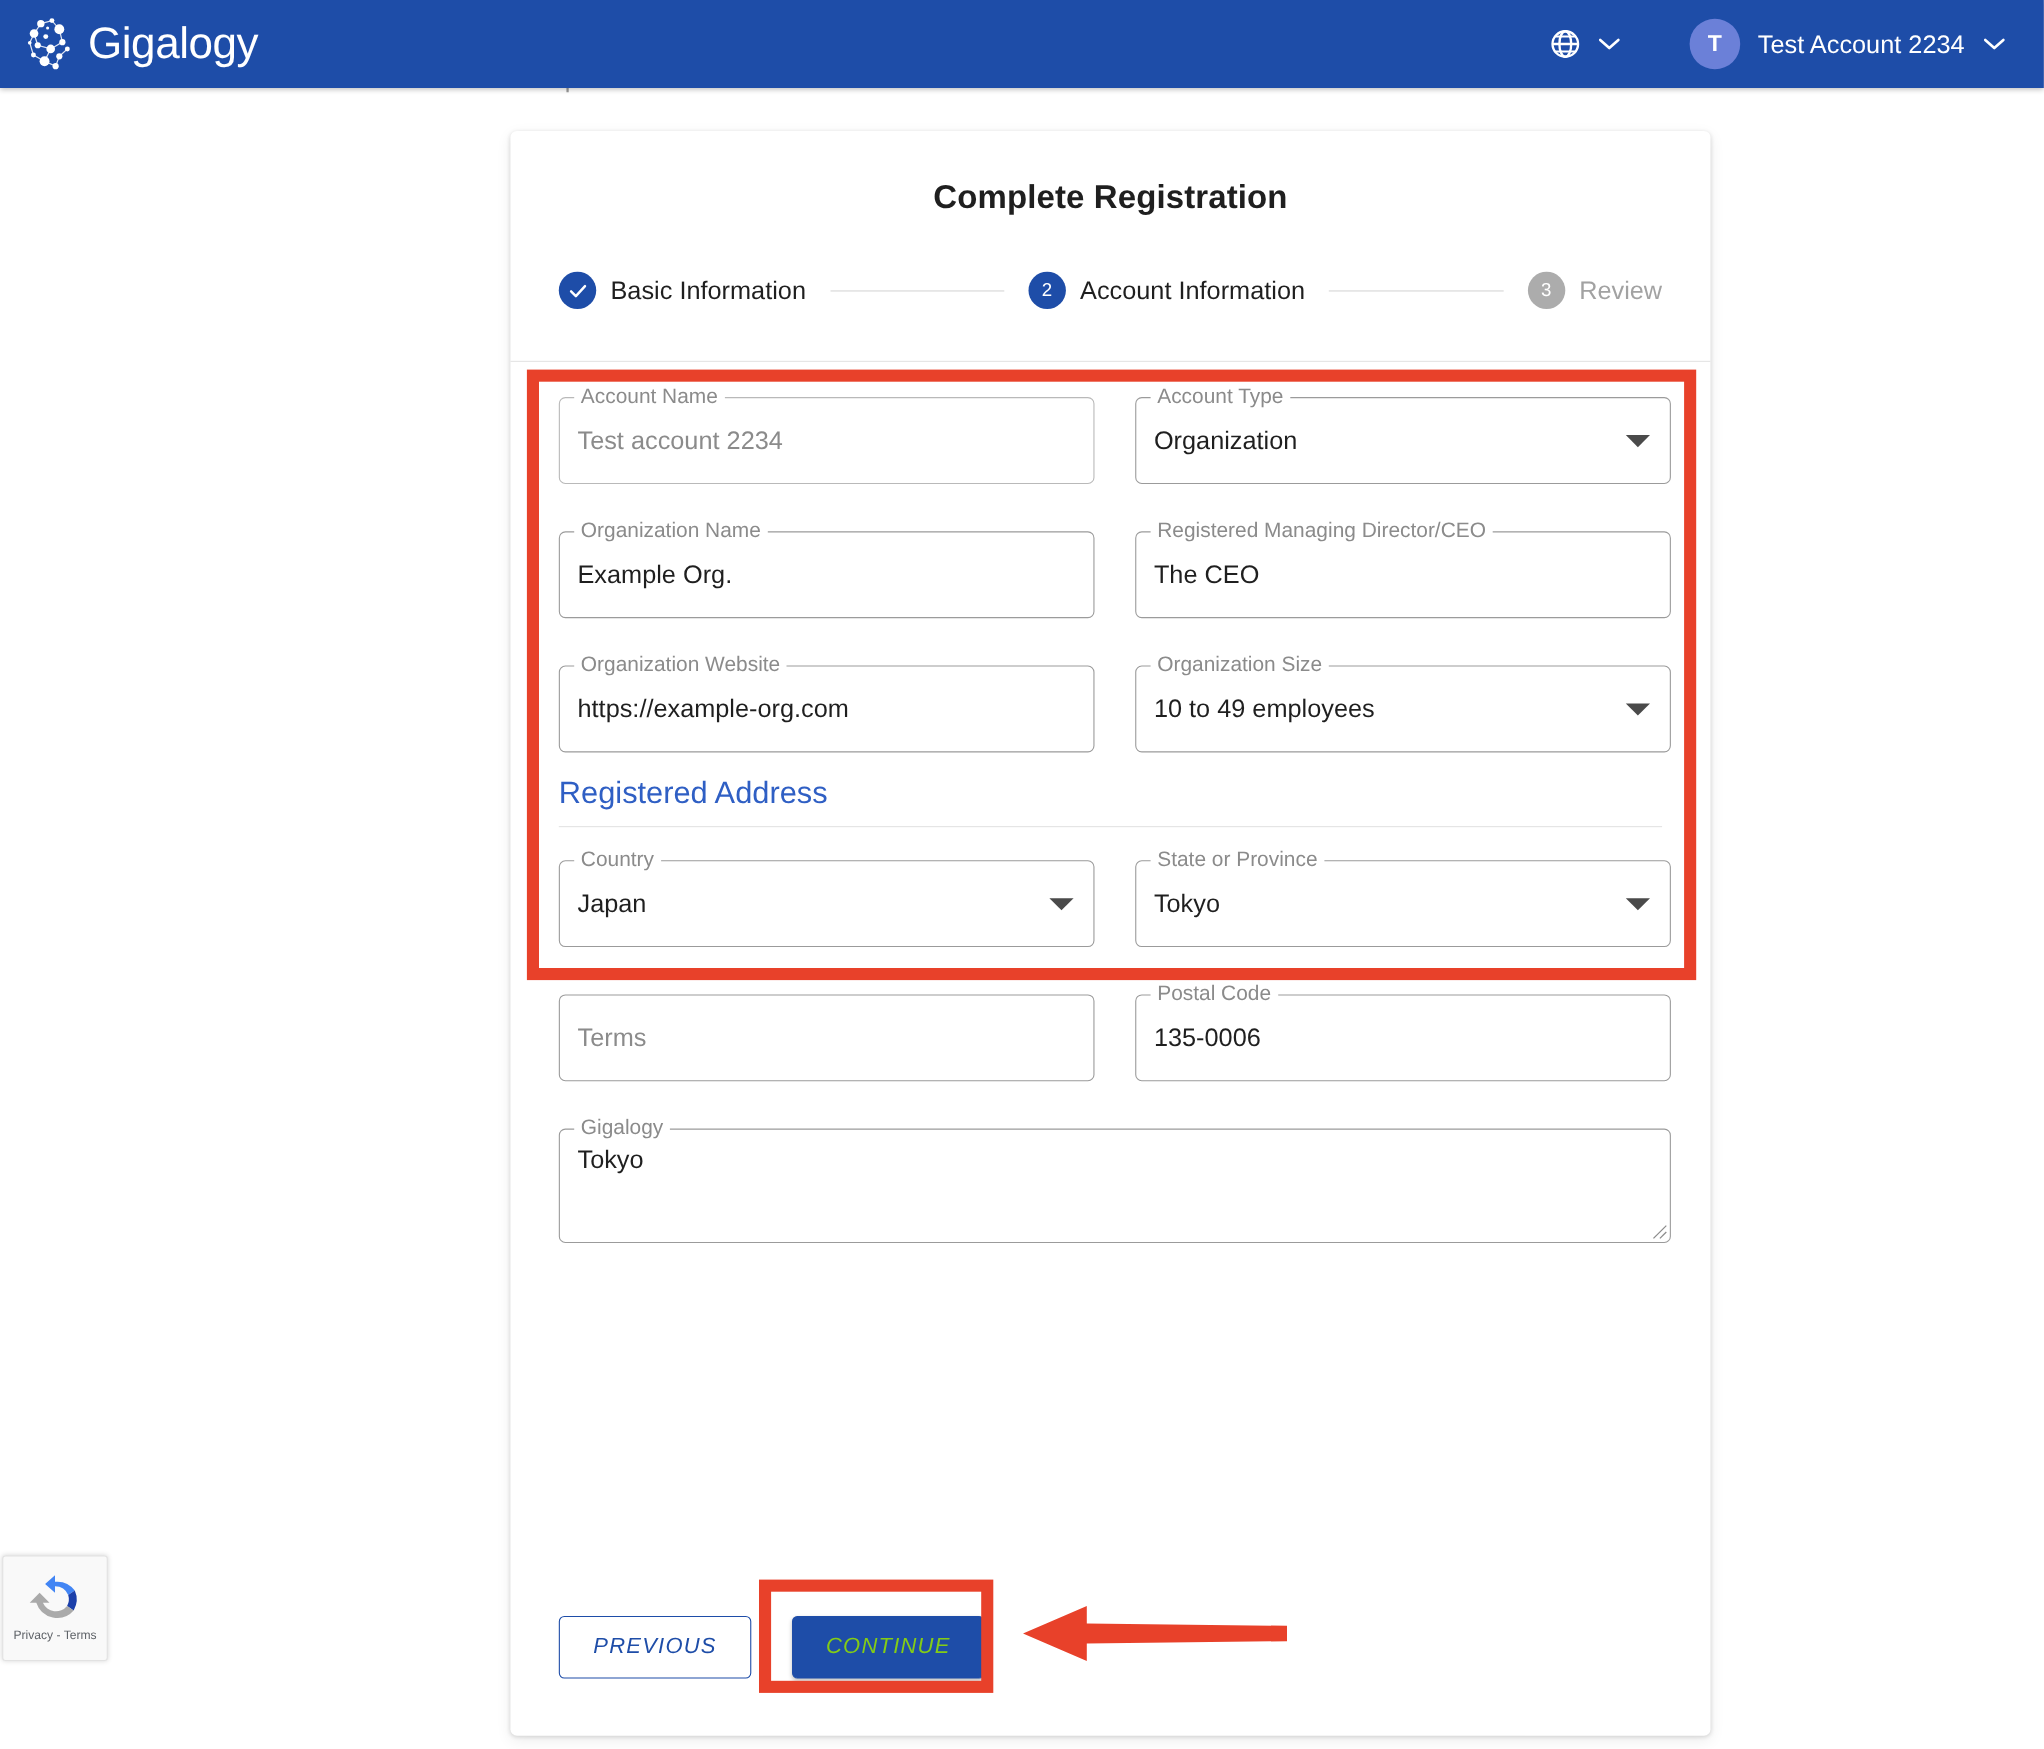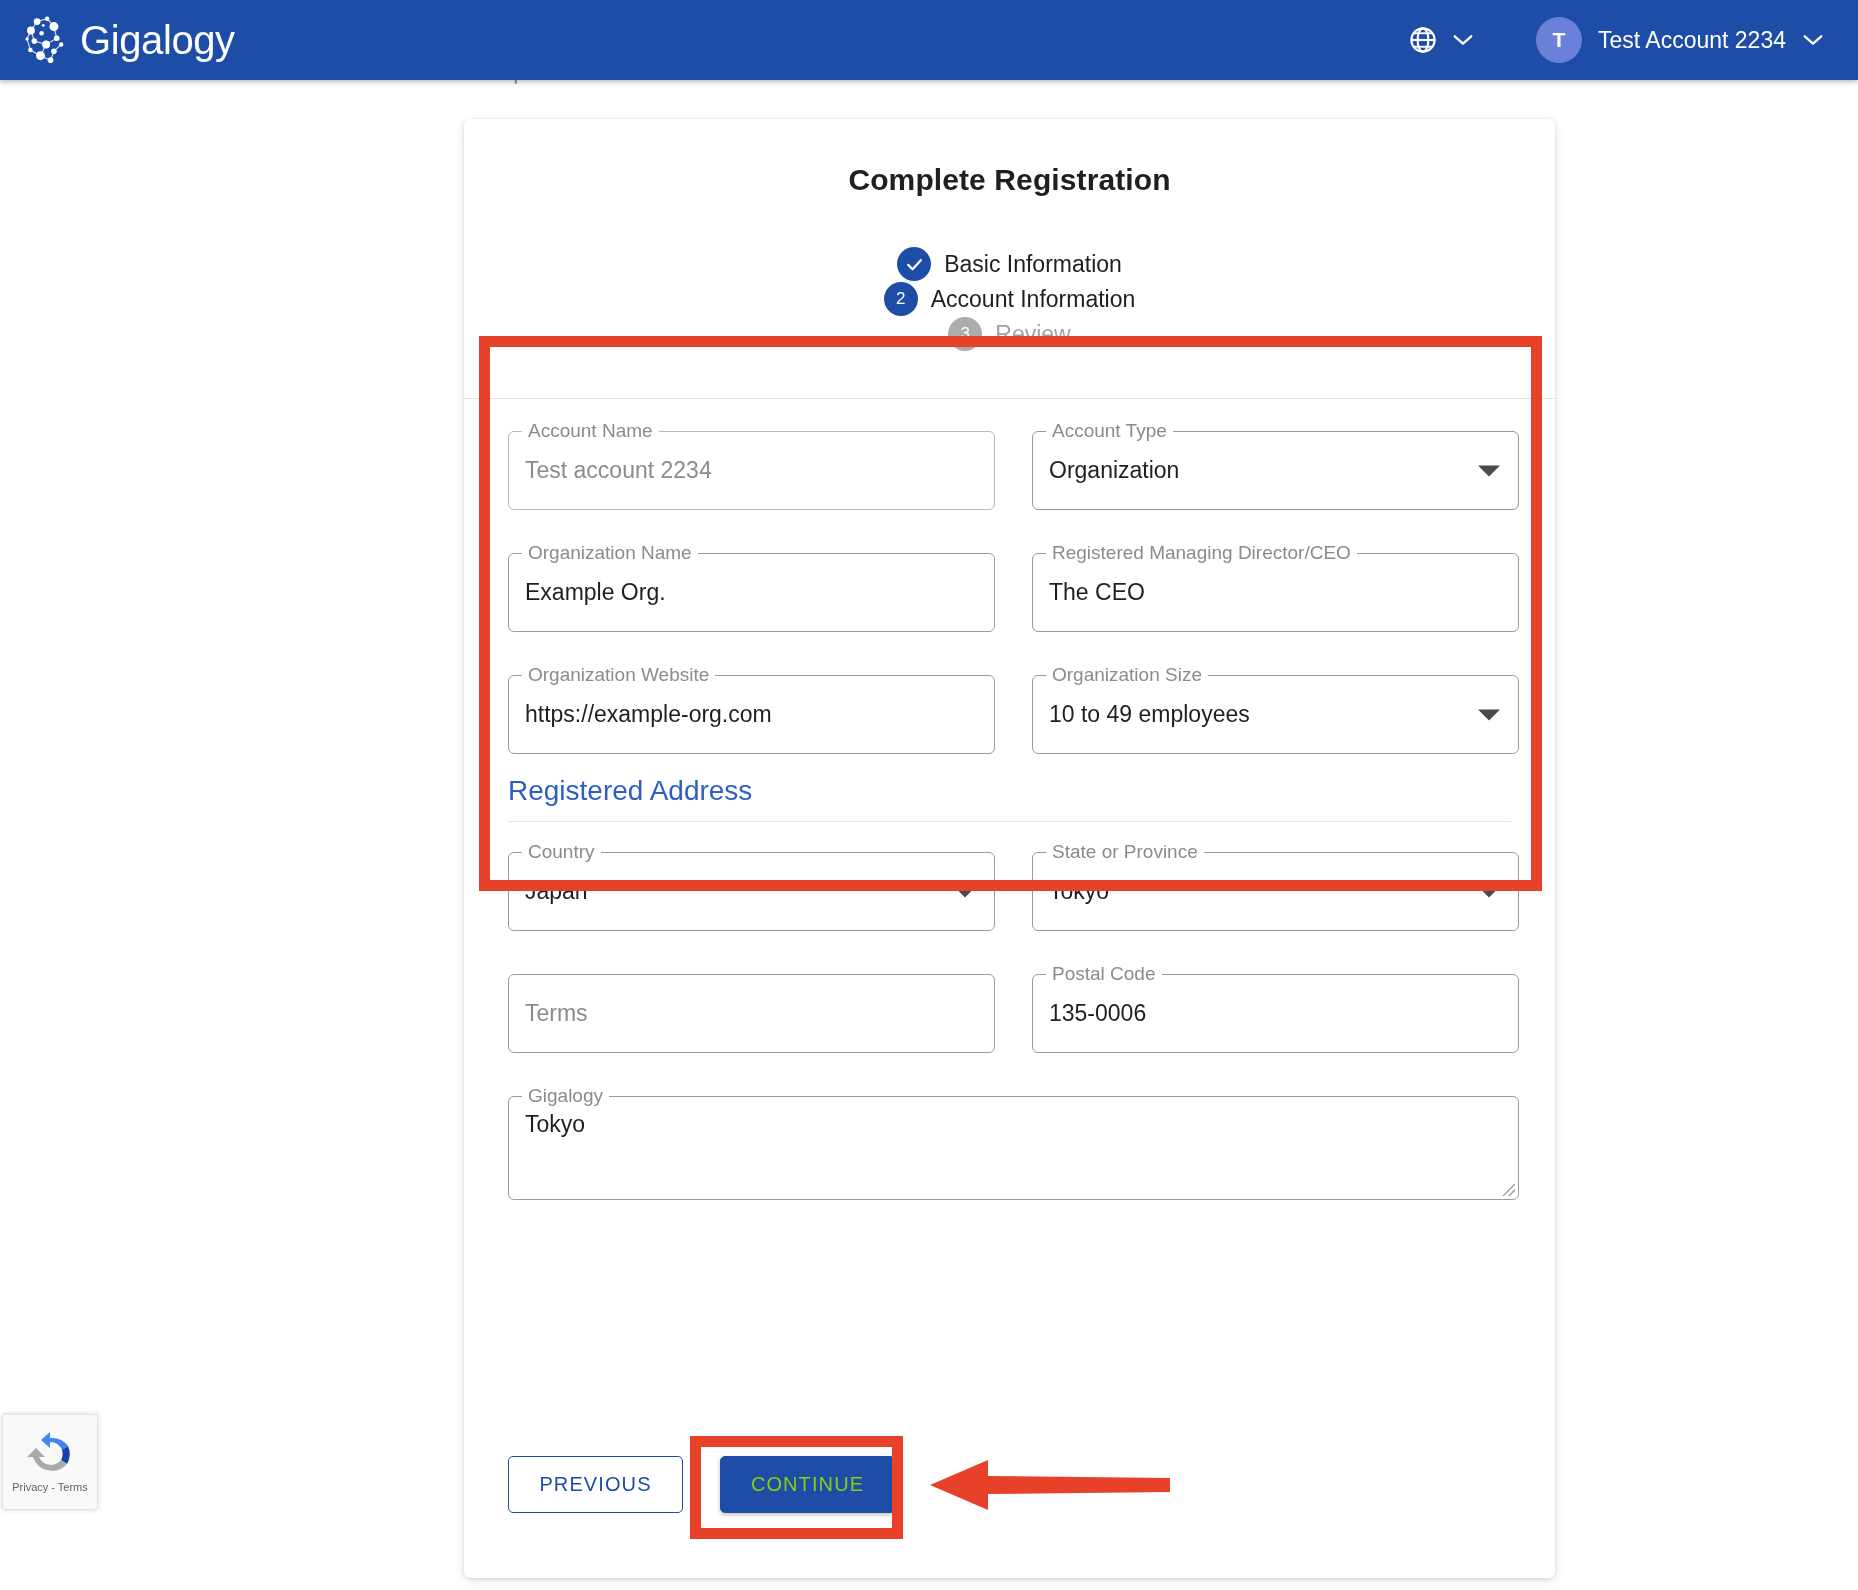--- a/index.html
+++ b/index.html
@@ -81,21 +81,20 @@
     color: #1f1f1f;
     margin: 44px 0 0 0;
     letter-spacing: .1px;
   }
 
   
   .stepper {
     display: flex;
     align-items: center;
     margin: 50px 44px 0 44px;
-    flex-direction: column;
   }
   .step { display: flex; align-items: center; gap: 13px; white-space: nowrap; }
   .step-circle {
     width: 34px; height: 34px; border-radius: 50%;
     display: flex; align-items: center; justify-content: center;
     font-size: 17px; font-weight: 500; color: #ffffff;
     flex: none;
   }
   .step-circle.done { background: #1e4da8; }
   .step-circle.active { background: #1e4da8; }
@@ -182,24 +181,25 @@
     margin-top: 14px;
     height: 1px;
     background: #e3e3e3;
   }
   .spacer-22 { height: 22px; }
   .spacer-30 { height: 30px; }
 
   
   .footer {
     position: absolute;
-    left: 44px; bottom: 65px;
+    left: 44px; bottom: 52px;
     display: flex;
     align-items: flex-end;
     gap: 37px;
+    font-style: italic;
   }
   .btn {
     font-family: "Liberation Sans", sans-serif;
     font-size: 20px;
     letter-spacing: 1.1px;
     border-radius: 5px;
     padding: 0 24px;
     height: 57px;
     display: flex; align-items: center; justify-content: center;
     cursor: pointer;

